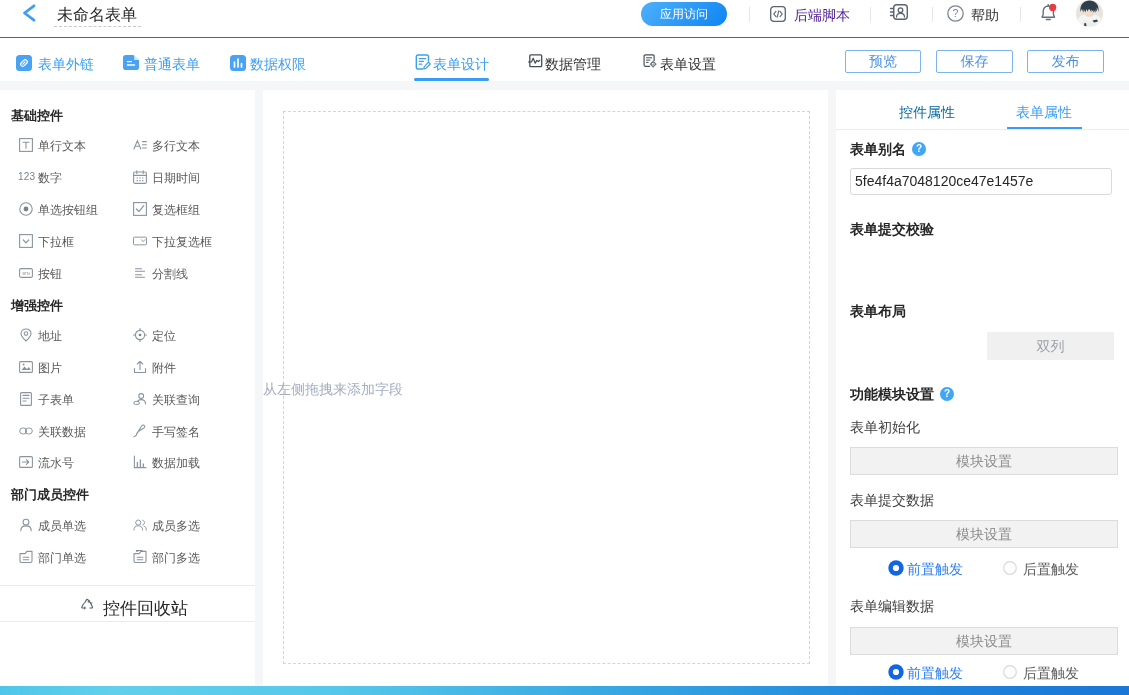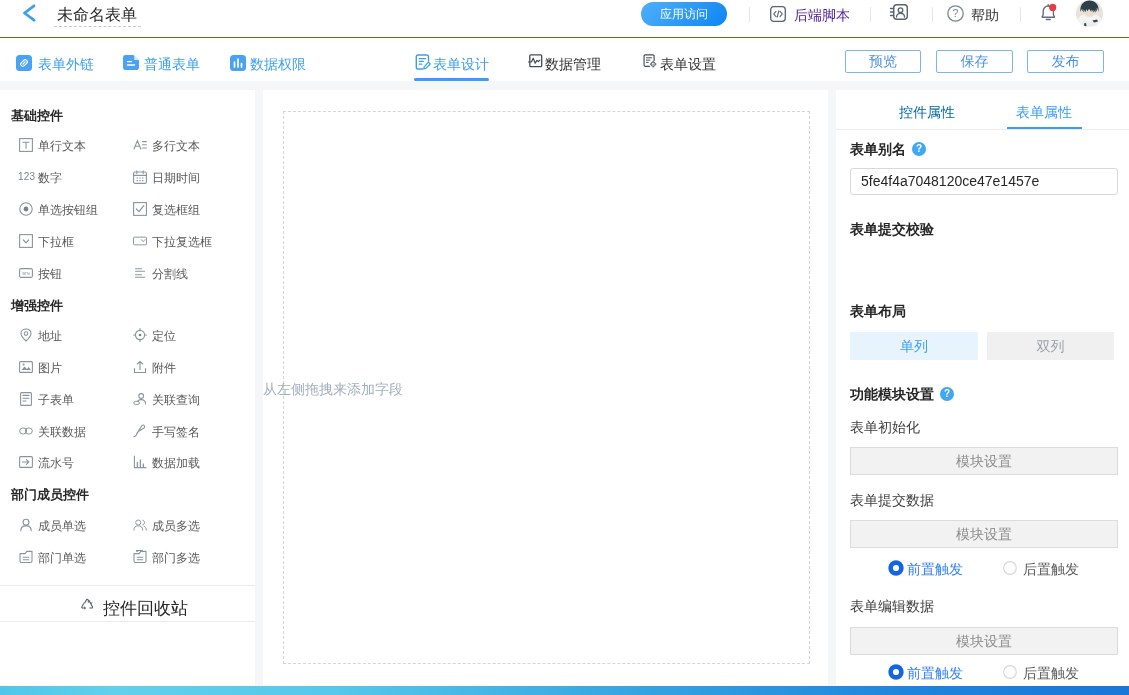--- a/index.html
+++ b/index.html
@@ -295,26 +295,25 @@
     <div class="abs" style="left:0;top:291px;width:565px;text-align:left;font-size:14px;color:#a4aec0">从左侧拖拽来添加字段</div>
   </div>
   <div class="panel" id="rpanel" style="left:836px;width:293px">
     <div class="abs" style="left:63px;top:14px;font-size:14px;color:#0369a1">控件属性</div>
     <div class="abs" style="left:180px;top:14px;font-size:14px;color:#3a9cf5">表单属性</div>
     <div class="abs" style="left:171px;top:37px;width:75px;height:3px;background:#3a9cf5"></div>
     <div class="abs" style="left:0;top:39px;width:293px;border-top:1px solid #ececec"></div>
 
     <div class="rlabel" style="top:51px">表单别名</div>
     <div class="qmark" style="left:76px;top:52px">?</div>
-    <div class="abs" style="left:14px;top:78px;width:256px;height:25px;border:1px solid #d9d9d9;border-radius:3px;font-size:14px;color:#262626;line-height:25px;padding-left:10px">5fe4f4a7048120ce47e1457e</div>
+    <div class="abs" style="left:14px;top:78px;width:256px;height:25px;border:1px solid #d9d9d9;border-radius:3px;font-size:14px;color:#262626;line-height:25px;padding-left:4px">5fe4f4a7048120ce47e1457e</div>
 
     <div class="rlabel" style="top:131px">表单提交校验</div>
 
     <div class="rlabel" style="top:213px">表单布局</div>
-    <div class="abs" style="left:14px;top:242px;width:128px;height:28px;background:#e8f4fd;color:#3d9ef0;font-size:14px;text-align:center;line-height:28px">单列</div>
     <div class="abs" style="left:151px;top:242px;width:127px;height:28px;background:#f0f0f0;color:#9aa0a8;font-size:14px;text-align:center;line-height:28px">双列</div>
 
     <div class="rlabel" style="top:296px">功能模块设置</div>
     <div class="qmark" style="left:104px;top:297px">?</div>
 
     <div class="rlabel2" style="top:329px">表单初始化</div>
     <div class="rbtn" style="top:357px;height:26px;line-height:26px;border:1px solid #dcdcdc;background:#f2f2f2;color:#8c8c8c">模块设置</div>
 
     <div class="rlabel2" style="top:402px">表单提交数据</div>
     <div class="rbtn" style="top:430px;height:26px;line-height:26px;border:1px solid #dcdcdc;background:#f2f2f2;color:#8c8c8c">模块设置</div>

